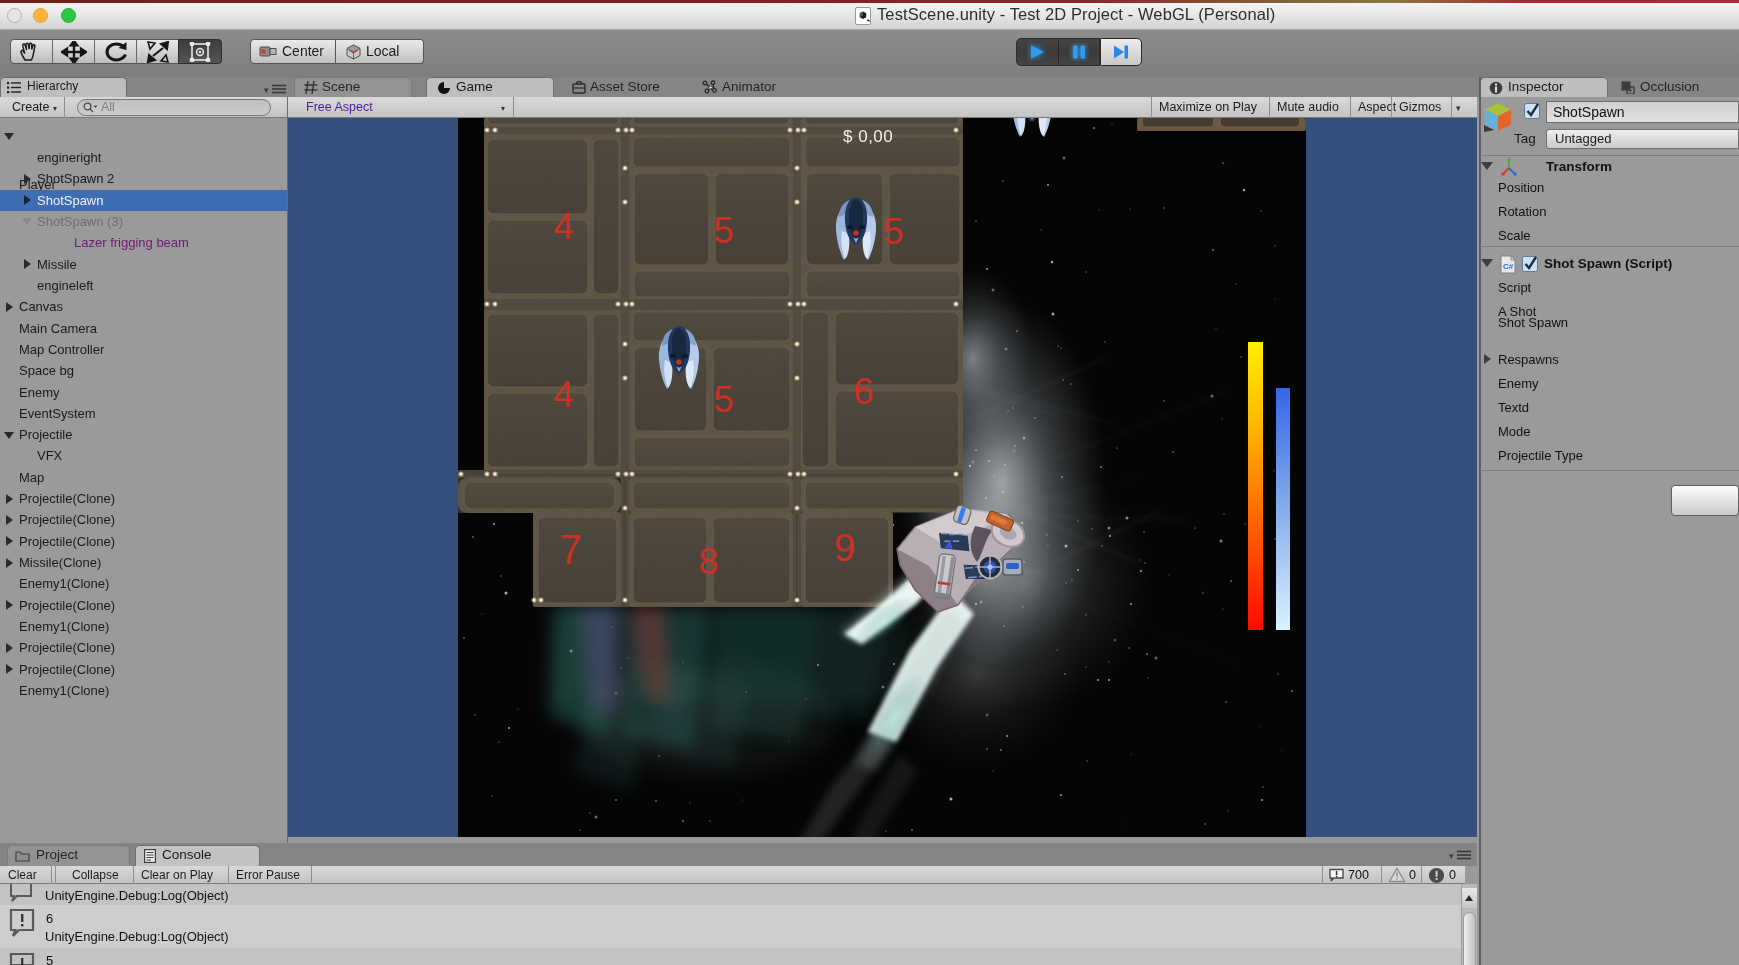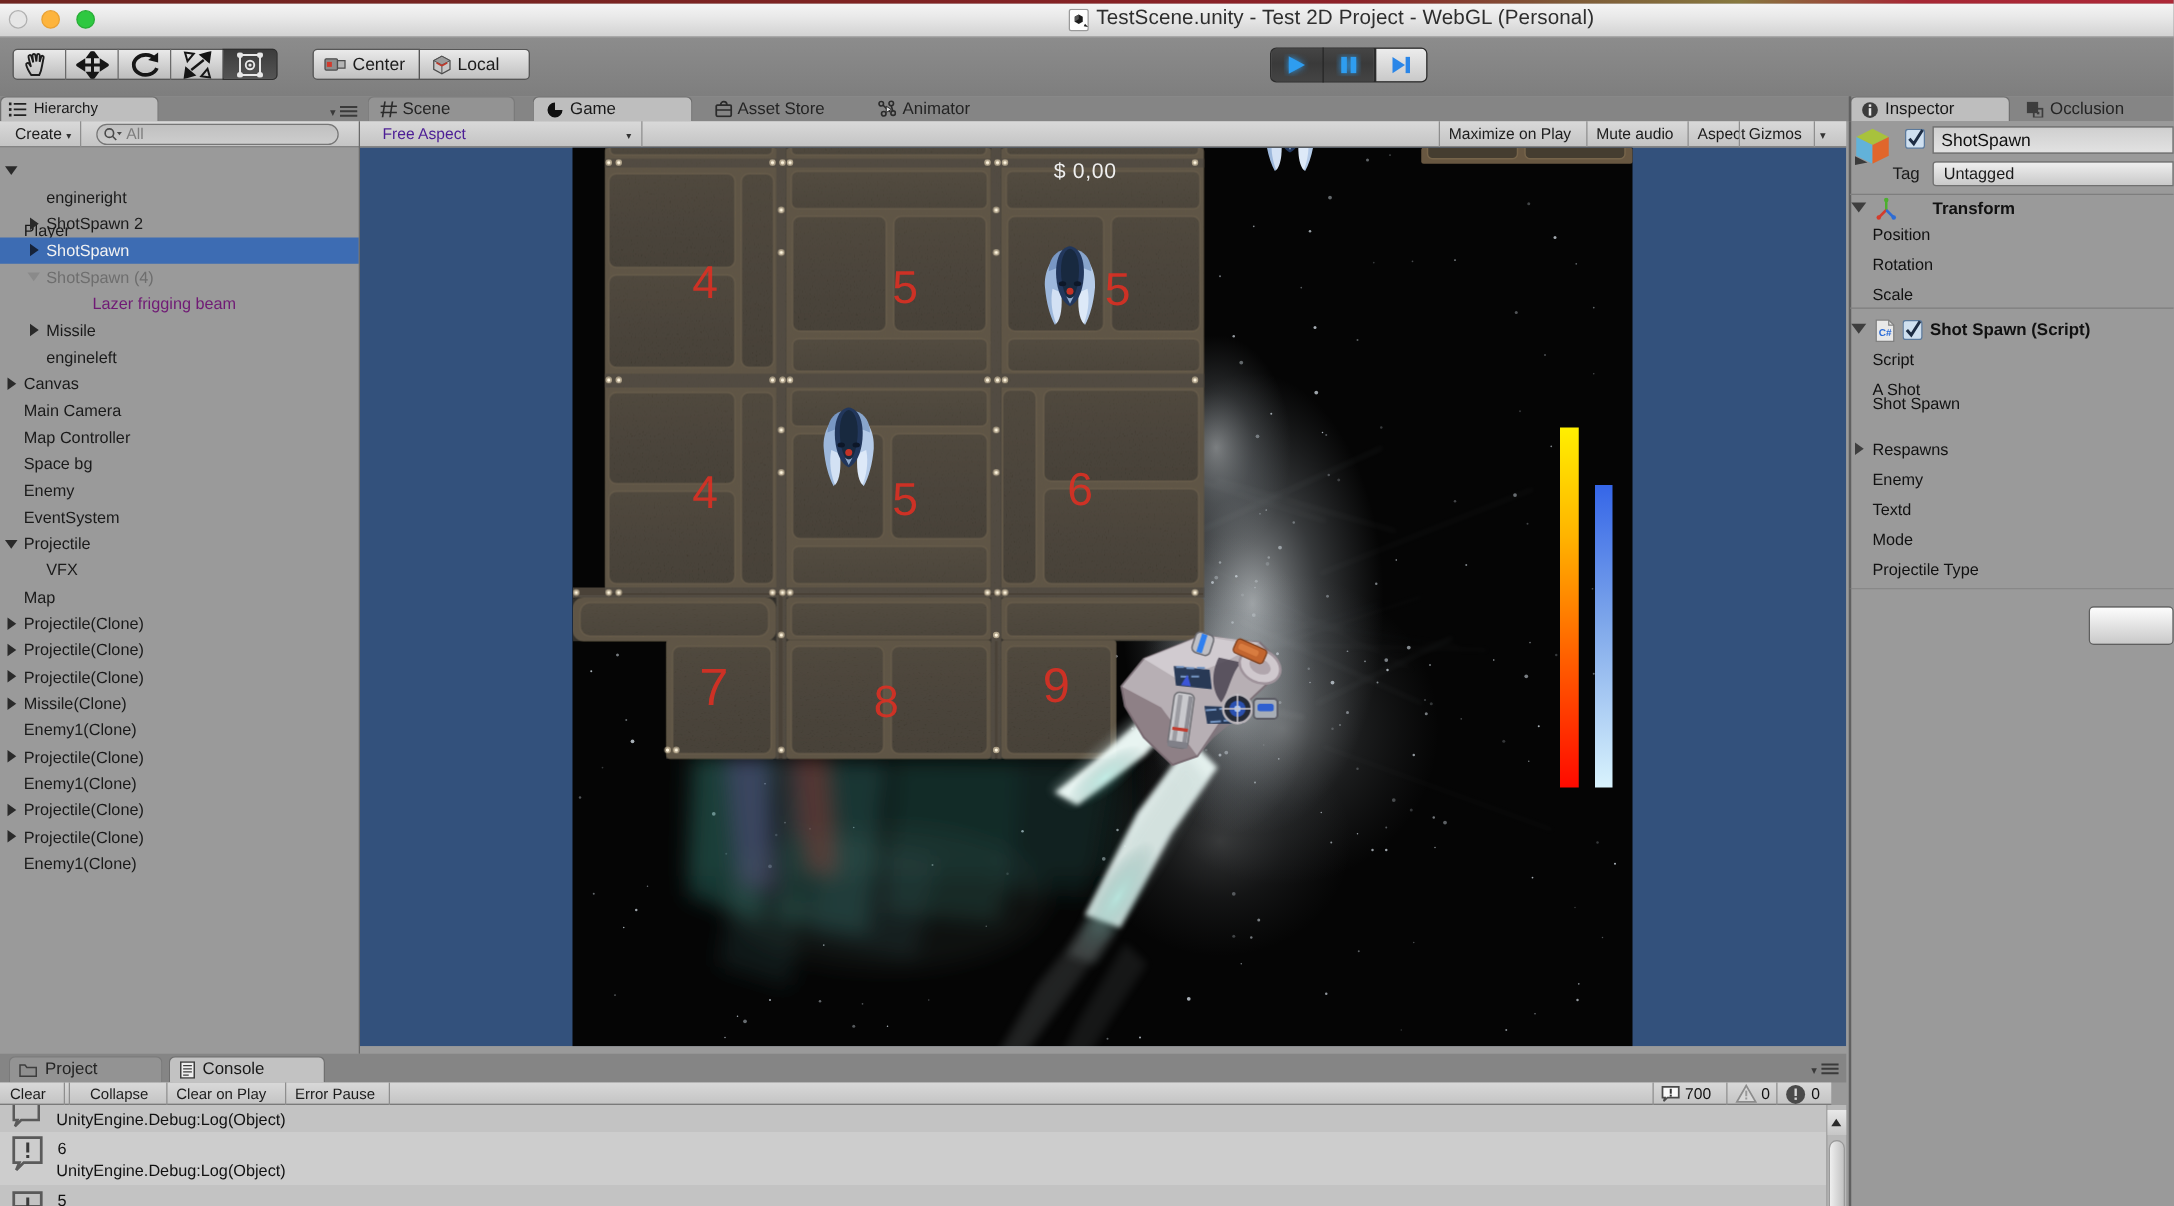--- a/index.html
+++ b/index.html
@@ -226,21 +226,21 @@
 <div class="abs" style="left:0; top:118px; width:287px; height:725px; background:#9a9a9a;"></div>
 <div class="abs tri" style="left:4px; top:133.0px; border-left:5px solid transparent; border-right:5px solid transparent; border-top:7px solid #2a2a2a;"></div>
 <div class="abs" style="left:19px; top:128.5px; font-size:13px; color:#1a1a1a;margin-top:48px;">Player</div>
 <div class="abs" style="left:37px; top:149.8px; font-size:13px; color:#1a1a1a;">engineright</div>
 <div class="abs tri" style="left:24px; top:173.7px; border-top:5px solid transparent; border-bottom:5px solid transparent; border-left:7px solid #2a2a2a;"></div>
 <div class="abs" style="left:37px; top:171.2px; font-size:13px; color:#1a1a1a;">ShotSpawn 2</div>
 <div class="abs" style="left:0; top:189.5px; width:287px; height:21px; background:#3d6cb3;"></div>
 <div class="abs tri" style="left:24px; top:195.0px; border-top:5px solid transparent; border-bottom:5px solid transparent; border-left:7px solid #16233a;"></div>
 <div class="abs" style="left:37px; top:192.5px; font-size:13px; color:#f2f2f2;">ShotSpawn</div>
 <div class="abs tri" style="left:22px; top:218.3px; border-left:5px solid transparent; border-right:5px solid transparent; border-top:7px solid #8a8a8a;"></div>
-<div class="abs" style="left:37px; top:213.8px; font-size:13px; color:#6e6e6e;">ShotSpawn (4)</div>
+<div class="abs" style="left:37px; top:213.8px; font-size:13px; color:#6e6e6e;">ShotSpawn (3)</div>
 <div class="abs" style="left:74px; top:235.1px; font-size:13px; color:#701a75;">Lazer frigging beam</div>
 <div class="abs tri" style="left:24px; top:259.0px; border-top:5px solid transparent; border-bottom:5px solid transparent; border-left:7px solid #2a2a2a;"></div>
 <div class="abs" style="left:37px; top:256.5px; font-size:13px; color:#1a1a1a;">Missile</div>
 <div class="abs" style="left:37px; top:277.8px; font-size:13px; color:#1a1a1a;">engineleft</div>
 <div class="abs tri" style="left:6px; top:301.6px; border-top:5px solid transparent; border-bottom:5px solid transparent; border-left:7px solid #2a2a2a;"></div>
 <div class="abs" style="left:19px; top:299.1px; font-size:13px; color:#1a1a1a;">Canvas</div>
 <div class="abs" style="left:19px; top:320.5px; font-size:13px; color:#1a1a1a;">Main Camera</div>
 <div class="abs" style="left:19px; top:341.8px; font-size:13px; color:#1a1a1a;">Map Controller</div>
 <div class="abs" style="left:19px; top:363.1px; font-size:13px; color:#1a1a1a;">Space bg</div>
 <div class="abs" style="left:19px; top:384.5px; font-size:13px; color:#1a1a1a;">Enemy</div>

